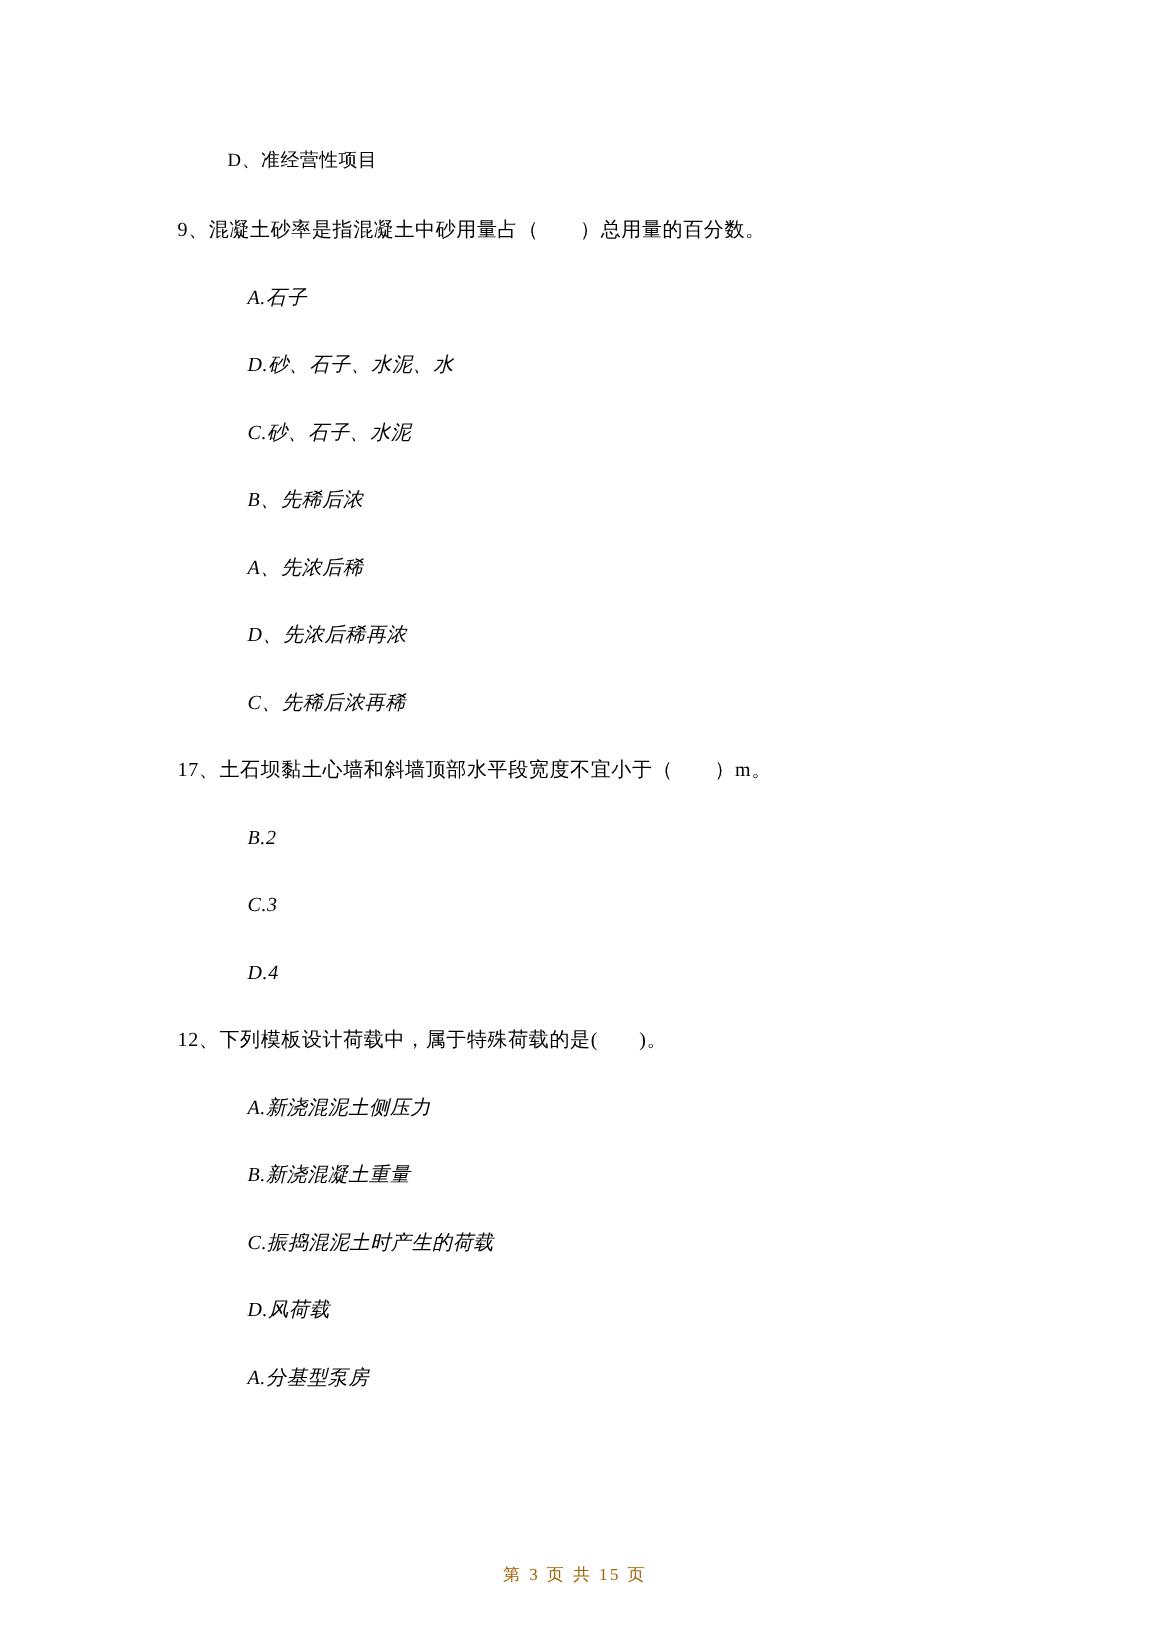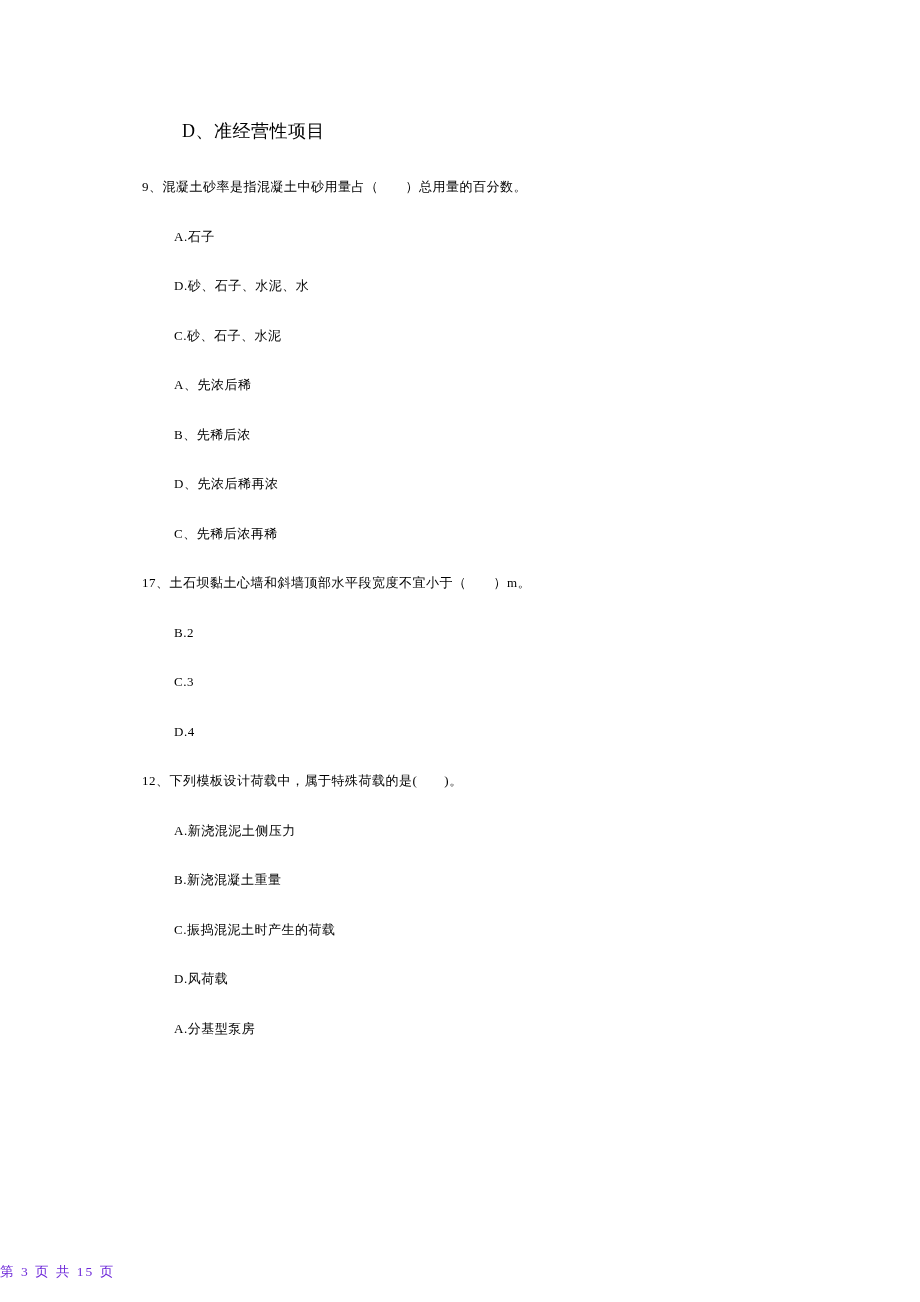--- a/index.html
+++ b/index.html
@@ -8,69 +8,70 @@
       height: 1302px;
       background: #ffffff;
       font-family: "SimSun", "宋体", serif;
       color: #000000;
       position: relative;
     }
     .page {
       padding: 118px 140px 0 142px;
     }
     .option-pre {
-      font-size: 18px;
+      font-size: 15px;
       line-height: 1.5;
       margin-left: 40px;
       margin-bottom: 32px;
       letter-spacing: 0.5px;
     }
     .question {
-      font-size: 13px;
+      font-size: 16px;
       line-height: 1.5;
       margin-bottom: 30px;
       letter-spacing: 0.5px;
     }
     .question-text {
       margin-bottom: 30px;
     }
     .option {
-      margin-left: 32px;
+      margin-left: 56px;
       margin-bottom: 30px;
+      font-style: italic;
     }
     .option:last-child {
       margin-bottom: 30px;
     }
     .footer {
       position: absolute;
-      bottom: 21px;
+      bottom: 33px;
       left: 0;
       width: 100%;
-      text-align: left;
+      text-align: center;
       font-size: 13.5px;
       letter-spacing: 2px;
-      color: #6d28d9;
+      color: #a16207;
     }
   </style>
 </head>
 <body>
 
 <div class="page">
   <div class="option-pre">D、准经营性项目</div>
 
   <div class="question">
     <div class="question-text">9、混凝土砂率是指混凝土中砂用量占（　　）总用量的百分数。</div>
     <div class="option">A.石子</div>
     <div class="option">D.砂、石子、水泥、水</div>
     <div class="option">C.砂、石子、水泥</div>
   </div>
 
   <div class="question">
+    <div class="option">B、先稀后浓</div>
     <div class="option">A、先浓后稀</div>
-    <div class="option">B、先稀后浓</div>
     <div class="option">D、先浓后稀再浓</div>
     <div class="option">C、先稀后浓再稀</div>
   </div>
 
   <div class="question">
     <div class="question-text">17、土石坝黏土心墙和斜墙顶部水平段宽度不宜小于（　　）m。</div>
     <div class="option">B.2</div>
     <div class="option">C.3</div>
     <div class="option">D.4</div>
   </div>

